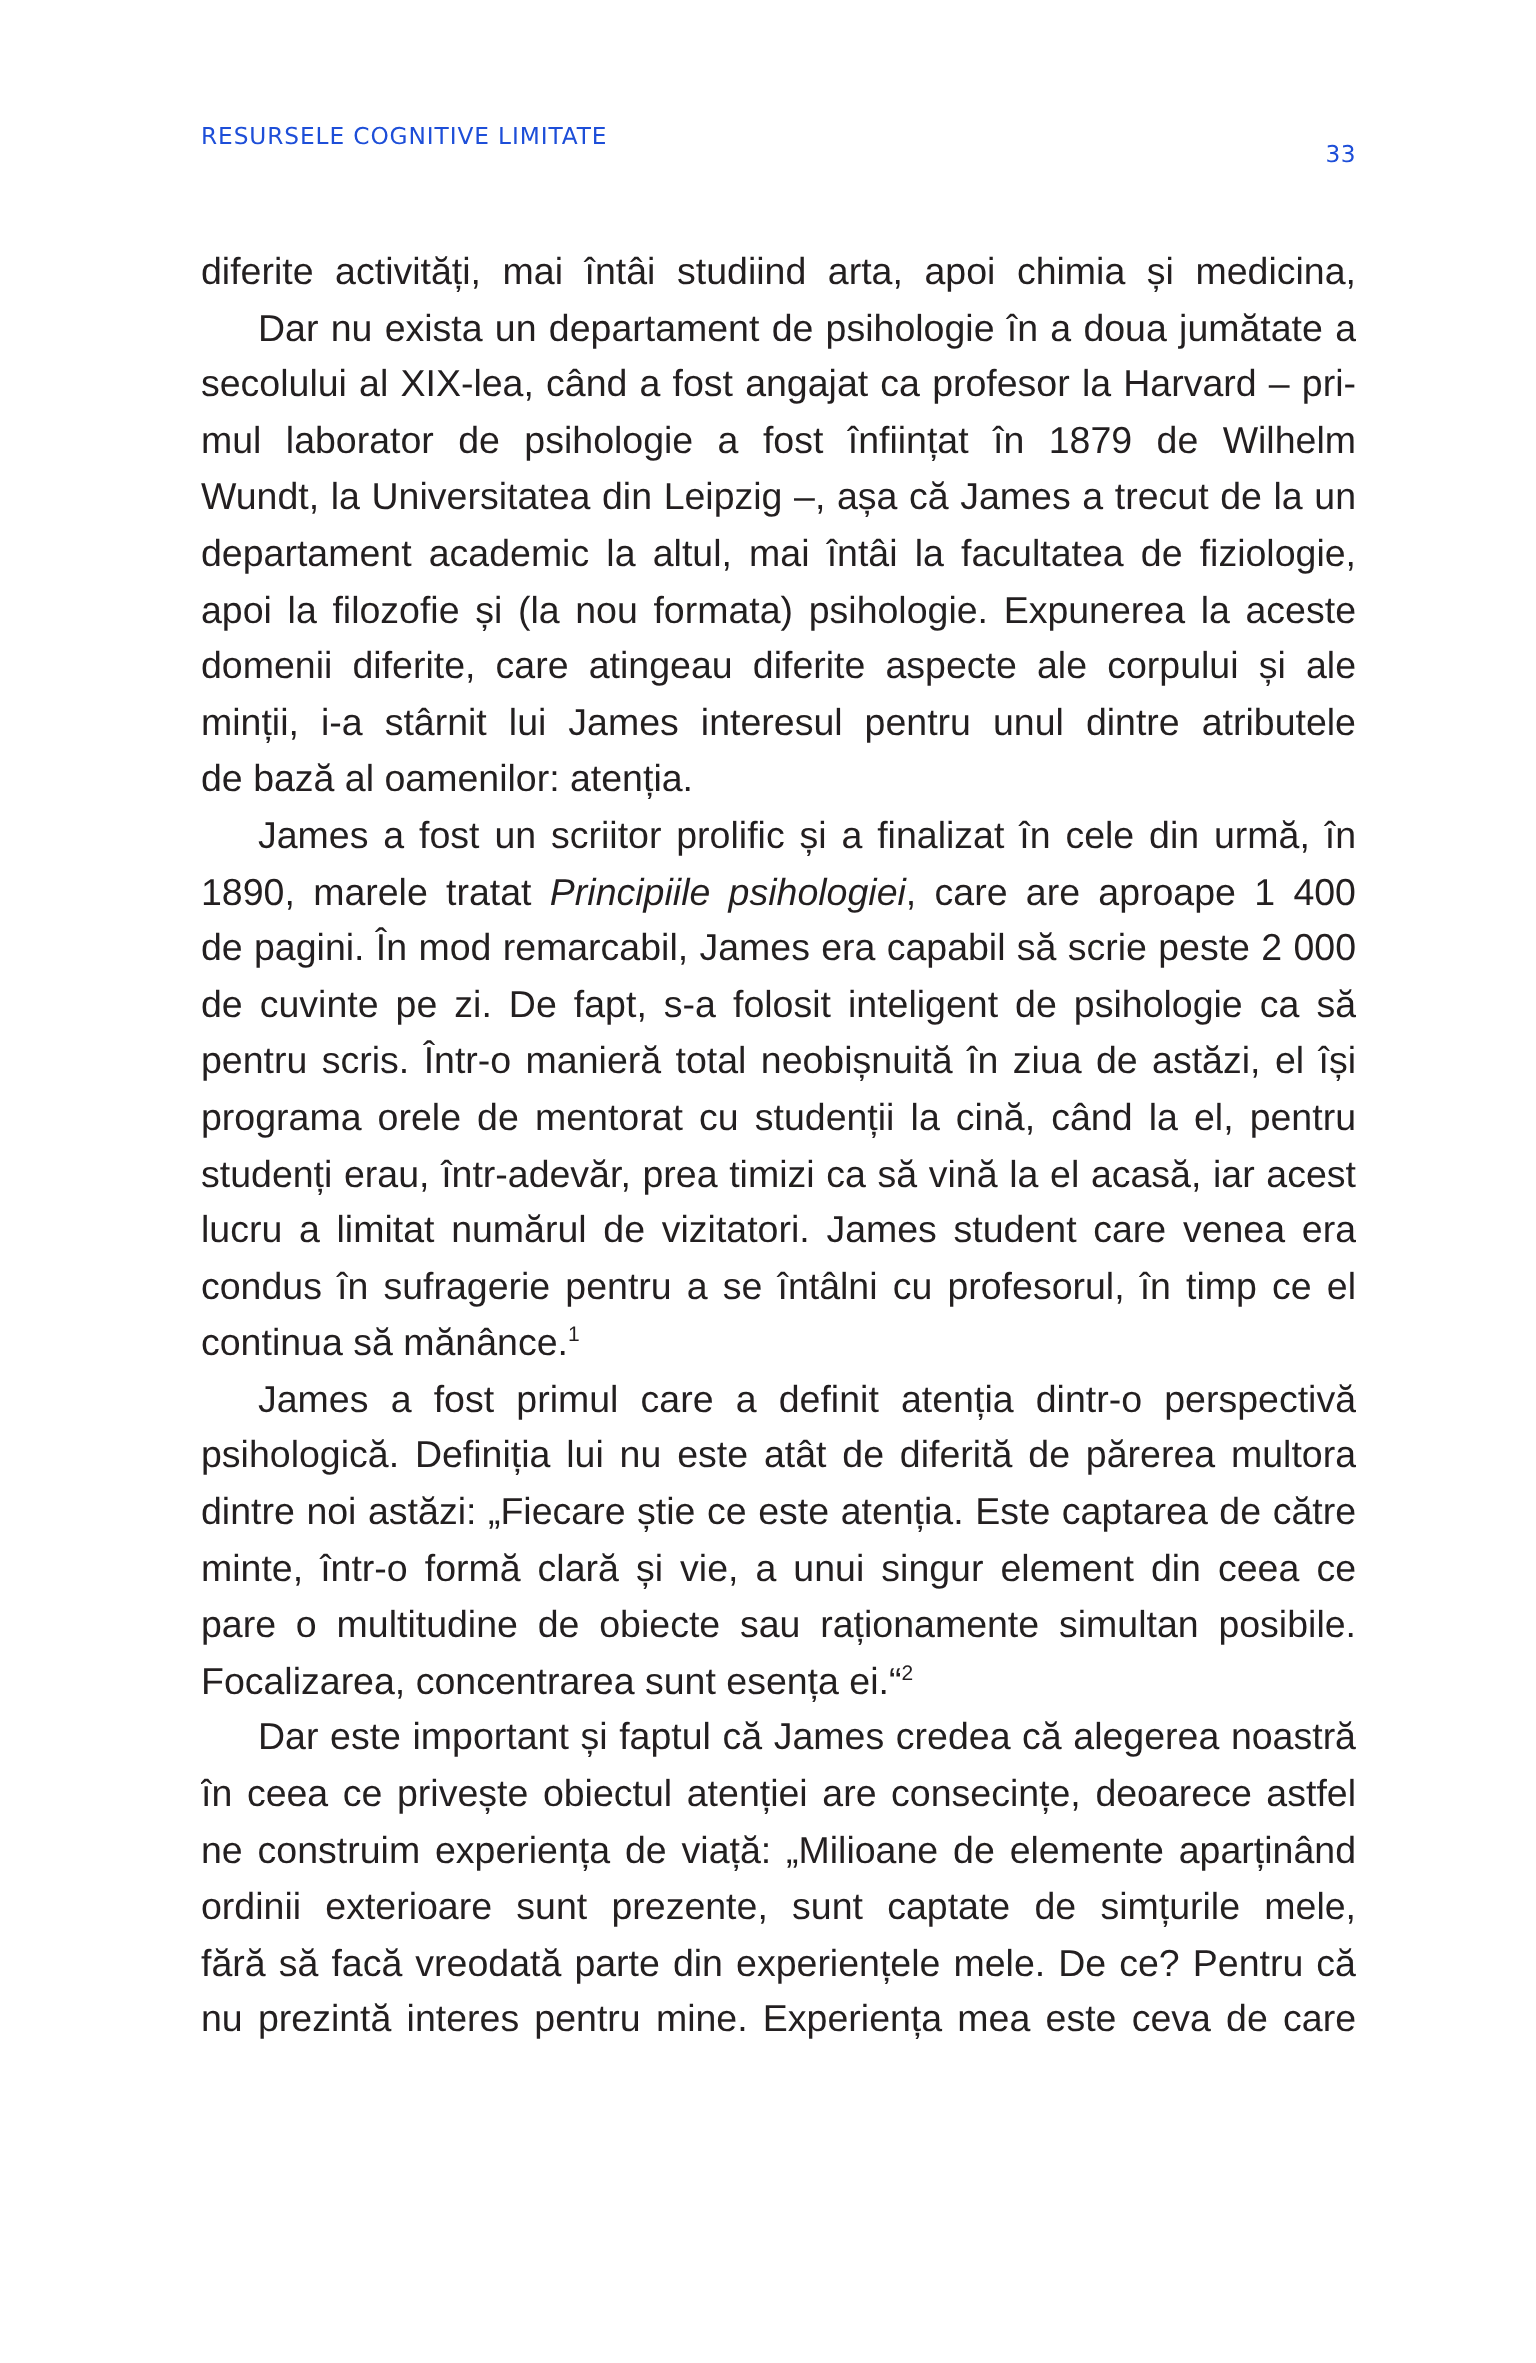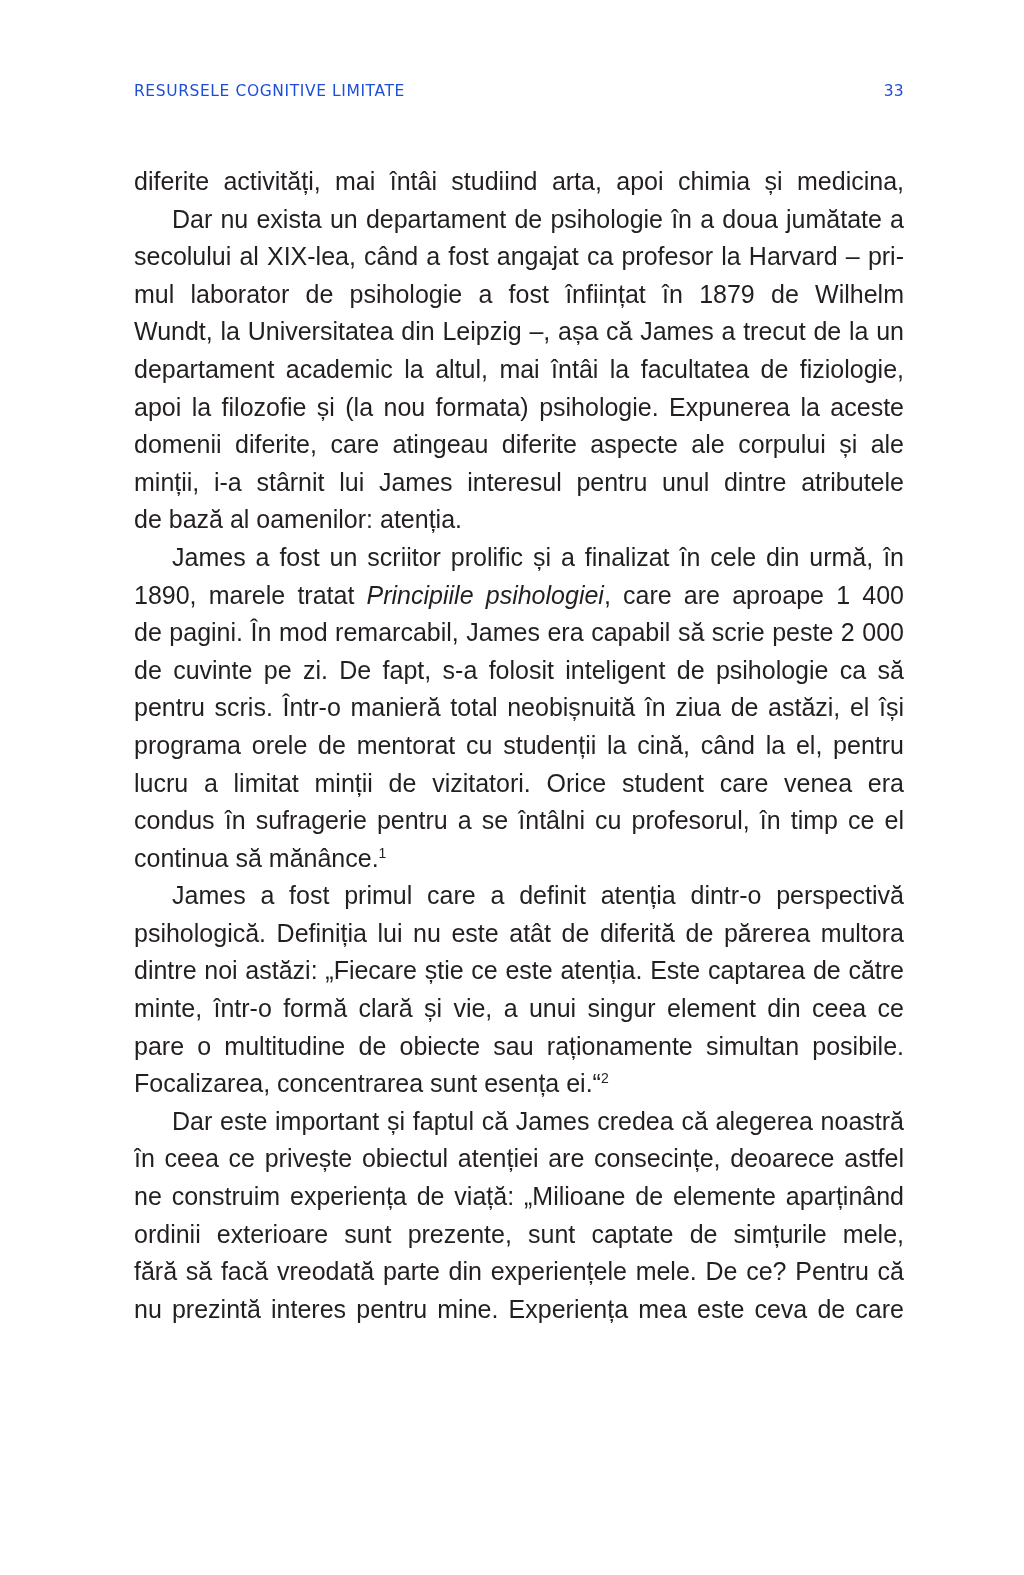--- a/index.html
+++ b/index.html
@@ -26,21 +26,21 @@
       color: #1d4ed8;
     }
     .running-head .title {
       position: absolute;
       left: 0;
       top: 0;
     }
     .running-head .folio {
       position: absolute;
       right: 0;
-      top: 0;
+      top: 12px;
       letter-spacing: 0.3px;
     }
     .body-text {
       position: absolute;
       top: 163px;
       left: 134px;
       width: 770px;
       font-family: Liberation Sans, sans-serif;
       font-size: 25px;
       line-height: 37.6px;
@@ -96,21 +96,22 @@
     <span class="line last">de bază al oamenilor: atenția.</span>
   </div>
 
   <div>
     <span class="line indent">James a fost un scriitor prolific și a finalizat în cele din urmă, în</span>
     <span class="line"><span>1890, marele tratat </span><span class="italic">Principiile psihologiei</span><span>, care are aproape 1 400</span></span>
     <span class="line">de pagini. În mod remarcabil, James era capabil să scrie peste 2 000</span>
     <span class="line">de cuvinte pe zi. De fapt, s-a folosit inteligent de psihologie ca să</span>
     <span class="line">pentru scris. Într-o manieră total neobișnuită în ziua de astăzi, el își</span>
     <span class="line">programa orele de mentorat cu studenții la cină, când la el, pentru</span>
-    <span class="line">lucru a limitat minții de vizitatori. Orice student care venea era</span>
+    <span class="line">studenți erau, într-adevăr, prea timizi ca să vină la el acasă, iar acest</span>
+    <span class="line">lucru a limitat numărul de vizitatori. James student care venea era</span>
     <span class="line">condus în sufragerie pentru a se întâlni cu profesorul, în timp ce el</span>
     <span class="line last"><span>continua să mănânce.</span><sup class="fn">1</sup></span>
   </div>
 
   <div>
     <span class="line indent">James a fost primul care a definit atenția dintr-o perspectivă</span>
     <span class="line">psihologică. Definiția lui nu este atât de diferită de părerea multora</span>
     <span class="line">dintre noi astăzi: „Fiecare știe ce este atenția. Este captarea de către</span>
     <span class="line">minte, într-o formă clară și vie, a unui singur element din ceea ce</span>
     <span class="line">pare o multitudine de obiecte sau raționamente simultan posibile.</span>

